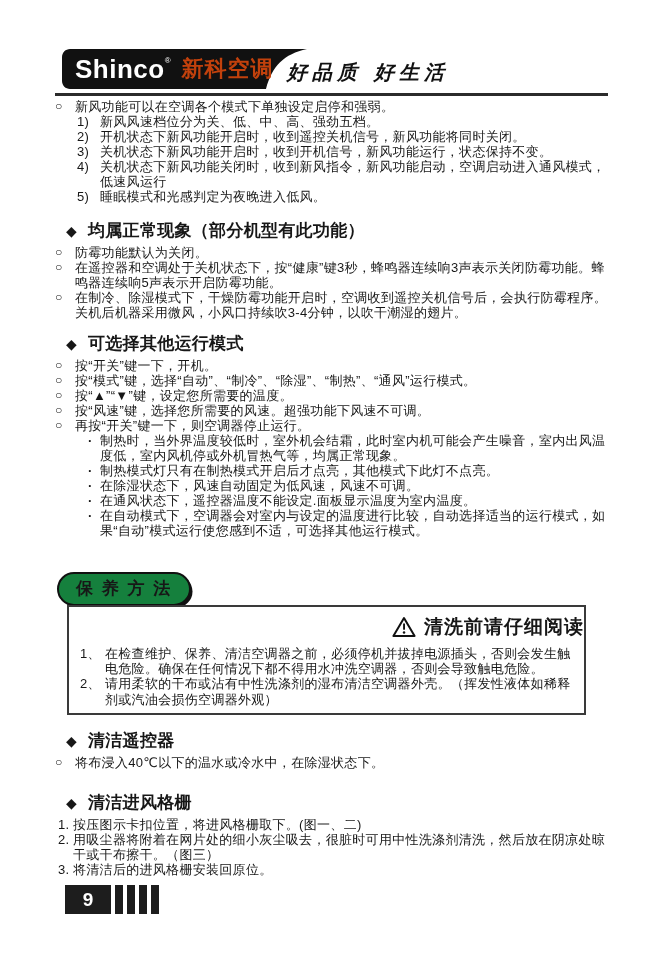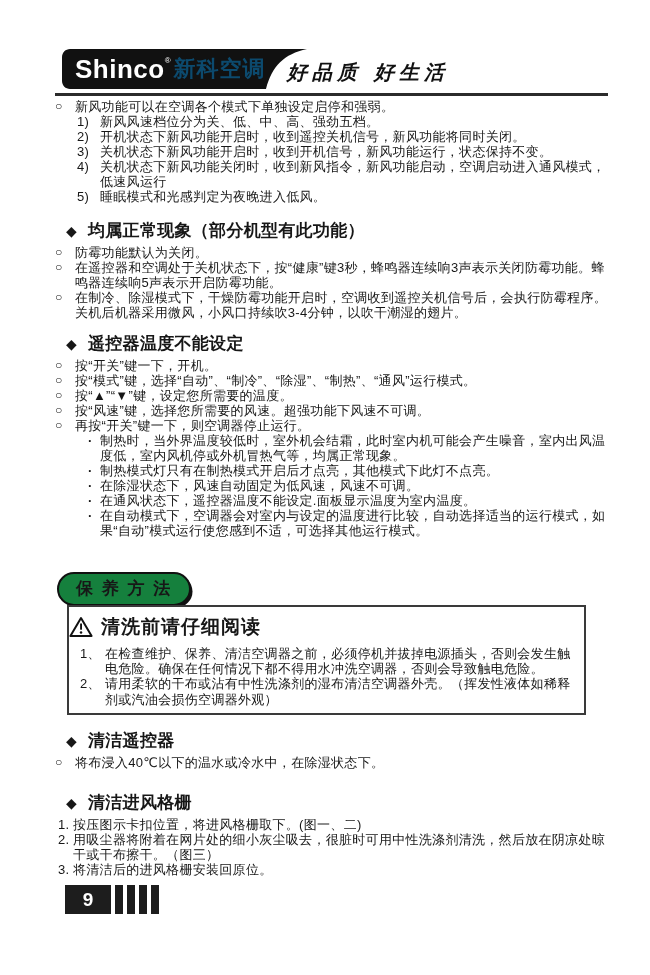--- a/index.html
+++ b/index.html
@@ -5,21 +5,21 @@
   html,body{margin:0;padding:0;background:#888;}
   .page{position:relative;width:650px;height:975px;background:#ffffff;overflow:hidden;
         font-family:"Liberation Sans","DejaVu Sans",sans-serif;color:#171717;}
 
   
   .logo{position:absolute;left:62px;top:49px;width:246px;height:40px;}
   .logo svg{position:absolute;left:0;top:0;display:block;}
   .logo-textwrap{position:absolute;left:13px;top:0;height:40px;display:flex;align-items:center;white-space:nowrap;}
   .logo-en{color:#fff;font-weight:bold;font-size:26px;letter-spacing:.5px;}
   .logo-reg{color:#fff;font-size:8px;vertical-align:top;position:relative;top:-9px;}
-  .logo-cn{color:#0c4a6e;font-weight:bold;font-size:22px;margin-left:3px;letter-spacing:1px;}
+  .logo-cn{color:#c2410c;font-weight:bold;font-size:22px;margin-left:11px;letter-spacing:1px;}
   .slogan{position:absolute;left:287px;top:59px;font-family:"DejaVu Serif","Liberation Serif",serif;
           font-style:italic;font-weight:bold;font-size:20px;letter-spacing:5px;white-space:nowrap;color:#111;}
   .rule{position:absolute;left:55px;top:93px;width:553px;height:3px;background:#2b2b2b;}
 
   
   .sec{position:absolute;left:55px;width:553px;font-size:13px;line-height:15px;letter-spacing:.3px;}
   .row{display:flex;align-items:flex-start;}
   .m-circle{flex:0 0 20px;font-size:12px;line-height:15px;}
   .row.num{padding-left:22px;}
   .m-num{flex:0 0 23px;}
@@ -32,21 +32,21 @@
   .txt{flex:1;}
 
   
   .pill{position:absolute;left:57px;top:572px;border:2.5px solid #111;border-radius:17px;
         padding:3px 17px 4px 17px;font-size:17px;font-weight:bold;letter-spacing:2px;
         box-shadow:2.5px 2.5px 0 -1px #111;background:#15803d;white-space:nowrap;}
 
   
   .warnbox{position:absolute;left:67px;top:605px;width:519px;height:110px;border:2px solid #3a3a3a;
            background:#fff;box-sizing:border-box;}
-  .warn-title{display:flex;justify-content:flex-start;align-items:center;margin-top:7px;margin-bottom:6px;
+  .warn-title{display:flex;justify-content:flex-end;align-items:center;margin-top:7px;margin-bottom:6px;
               font-size:19px;font-weight:bold;letter-spacing:1px;}
   .warn-title svg{margin-right:8px;display:block;}
   .warn-items{padding:0 8px 0 11px;font-size:13px;line-height:15.2px;letter-spacing:.3px;}
   .warn-items .row{margin-bottom:0;}
   .m-wnum{flex:0 0 25px;}
 
   
   .pnum-box{position:absolute;left:65px;top:885px;width:46px;height:29px;background:#1d1d1d;
             color:#fff;display:flex;align-items:center;justify-content:center;
             font-size:19px;font-weight:bold;}
@@ -113,21 +113,21 @@
     </div>
     <div class="row">
       <span class="m-circle">○</span>
       <span class="txt">在制冷、除湿模式下，干燥防霉功能开启时，空调收到遥控关机信号后，会执行防霉程序。关机后机器采用微风，小风口持续吹3-4分钟，以吹干潮湿的翅片。</span>
     </div>
   </div>
 
   <div class="sec" style="top:334px">
     <div class="title-row">
       <span class="m-diamond">◆</span>
-      <span>遥控器温度不能设定</span>
+      <span>可选择其他运行模式</span>
     </div>
     <div class="row">
       <span class="m-circle">○</span>
       <span class="txt">按“开关”键一下，开机。</span>
     </div>
     <div class="row">
       <span class="m-circle">○</span>
       <span class="txt">按“模式”键，选择“自动”、“制冷”、“除湿”、“制热”、“通风”运行模式。</span>
     </div>
     <div class="row">

